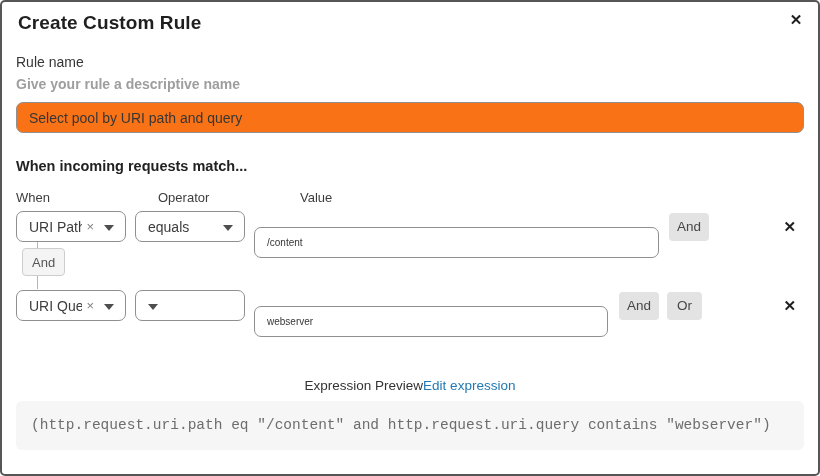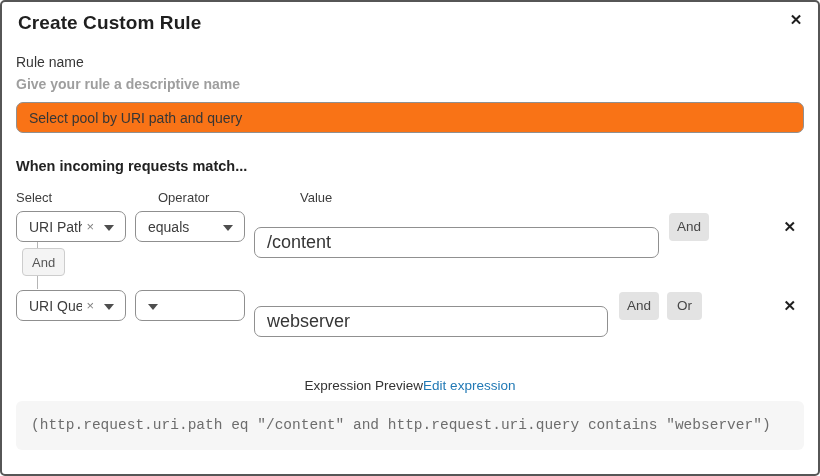--- a/index.html
+++ b/index.html
@@ -66,21 +66,21 @@
     border-left:5px solid transparent;
     border-right:5px solid transparent;
     border-top:6px solid #4e4e4e;
   }
 
   .value-input {
     height:31px; flex:none;
     border:1px solid #909090; border-radius:7px;
     padding:0 12px;
     font-family:"Liberation Sans","DejaVu Sans",sans-serif;
-    font-size:18px; color:#363636; outline:none;margin-top:32px;
+    font-size:10px; color:#363636; outline:none;margin-top:32px;
   }
   .value-row1 { width:405px; }
   .value-row2 { width:354px; }
 
   .conj-btn {
     flex:none; height:28px;
     padding:0 8px; min-width:40px;
     background:#e3e3e3; border:none; border-radius:4px;
     font-family:"Liberation Sans","DejaVu Sans",sans-serif;
     font-size:13.5px; color:#474747;
@@ -136,21 +136,21 @@
 
   <div class="content">
 
     <div class="rule-label">Rule name</div>
     <div class="rule-hint">Give your rule a descriptive name</div>
     <input class="text-input" type="text" value="Select pool by URI path and query" style="">
 
     <div class="match-heading">When incoming requests match...</div>
 
     <div class="col-labels">
-      <span class="col-label-field">Select</span>
+      <span class="col-label-field">When</span>
       <span class="col-label-operator">Operator</span>
       <span class="col-label-value">Value</span>
     </div>
 
     <div class="cond-row row-1">
       <div class="select-box">
         <span class="sel-text">URI Path</span>
         <span class="clear-x">×</span>
         <span class="caret"></span>
       </div>

